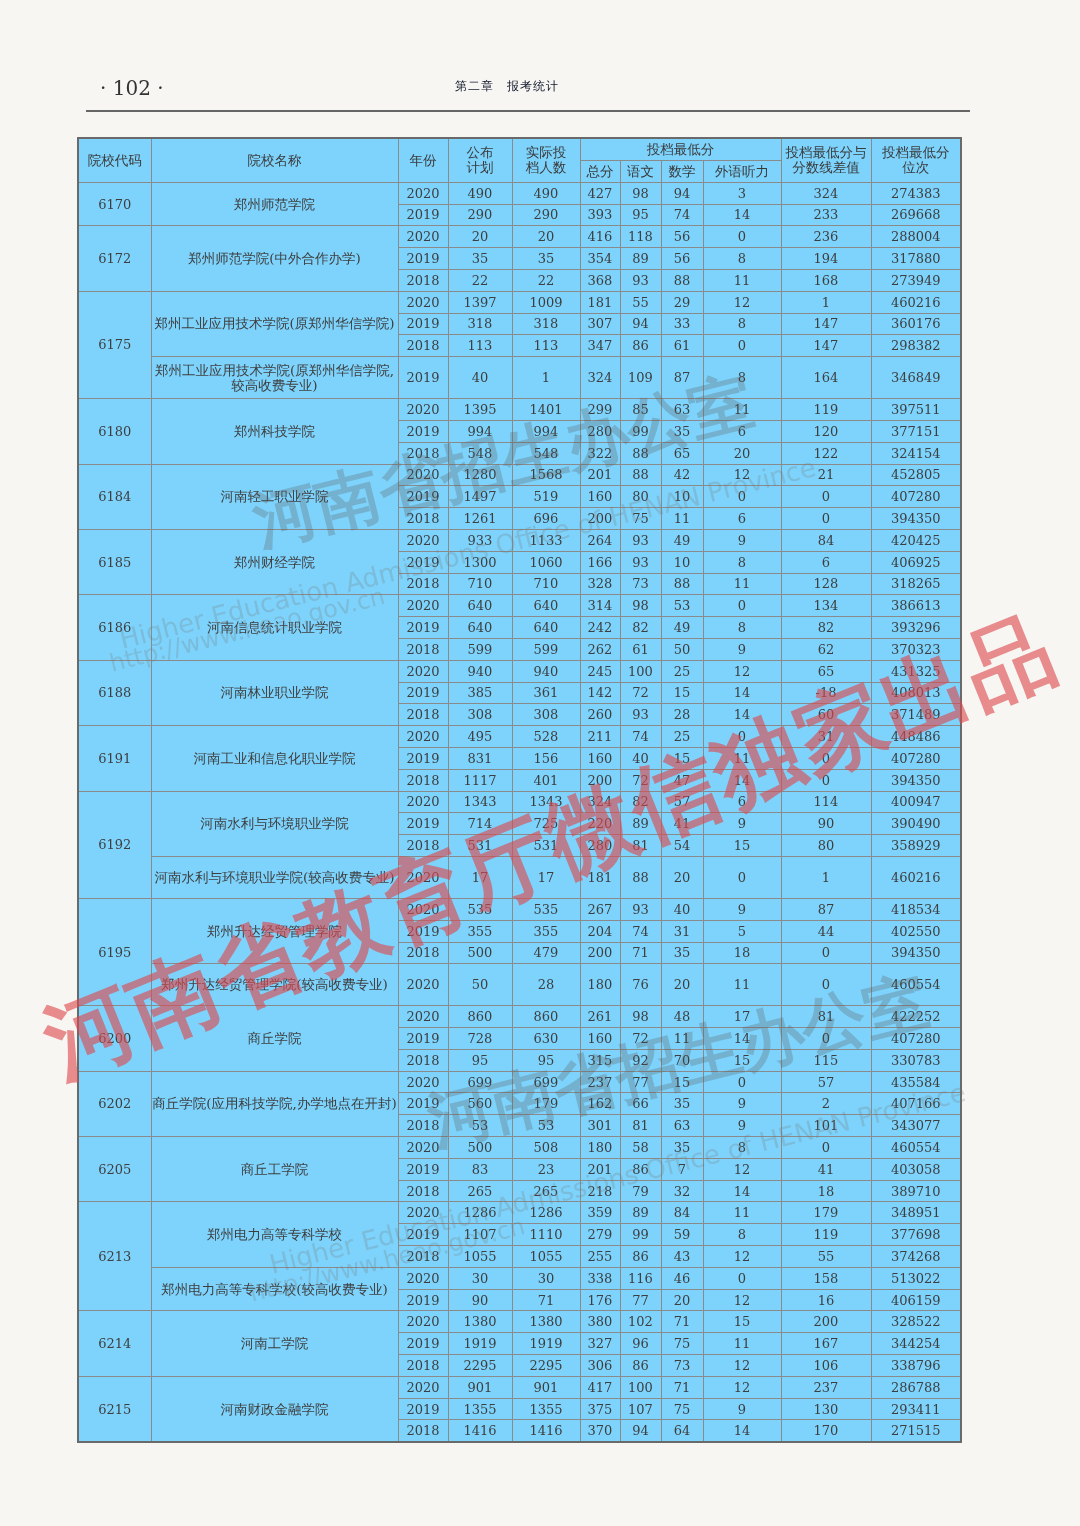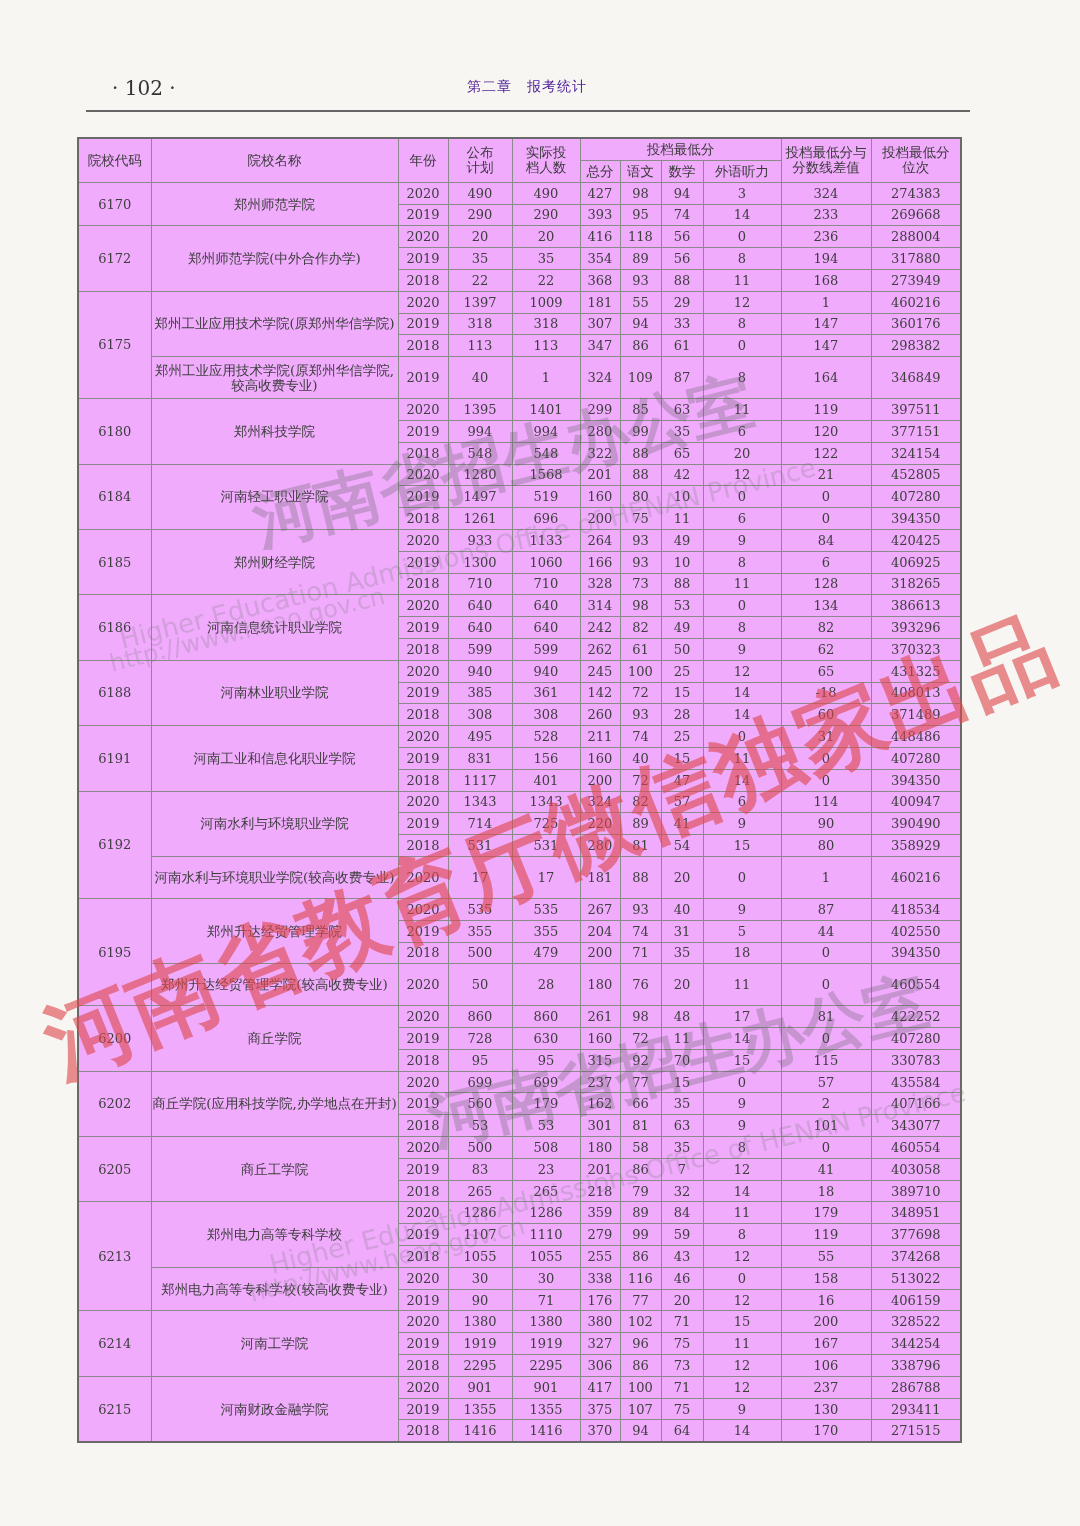--- a/index.html
+++ b/index.html
@@ -2,28 +2,28 @@
 <html><head>
 <meta charset="utf-8">
 <style>
   html, body { margin: 0; padding: 0; }
   body {
     width: 1080px; height: 1526px; background: #f7f6f3;
     position: relative; overflow: hidden;
     font-family: "DejaVu Serif", "Liberation Serif", serif;
     color: #3a3a3a;
   }
-  .page-header { position: absolute; left: 112px; top: 72px; width: 870px; height: 36px; }
+  .page-header { position: absolute; left: 100px; top: 72px; width: 870px; height: 36px; }
   .page-num { position: absolute; left: 0; top: 4px; font-size: 20px; color: #333; }
-  .chapter { position: absolute; left: 355px; top: 6px; font-size: 14px; color: #4c1d95; letter-spacing: 1px; }
+  .chapter { position: absolute; left: 355px; top: 6px; font-size: 12px; color: #0f172a; letter-spacing: 1px; }
   .header-rule { position: absolute; left: 86px; top: 110px; width: 884px; height: 2px; background: #666; }
   table.data {
     position: absolute; left: 77px; top: 137px; width: 883px;
     border-collapse: collapse; table-layout: fixed;
-    font-size: 13px; color: #3e3e3e; background: #f0abfc;
+    font-size: 13px; color: #3e3e3e; background: #7dd3fc;
     border: 2px solid #6a6a6a;
   }
   table.data td, table.data th {
     border: 1px solid #8a8a8a; text-align: center; padding: 0; font-weight: normal;
     height: 20.8px; line-height: 15px;
   }
   table.data th { font-size: 13.5px; color: #3a3a3a; }
   td.name { text-align: left; padding-left: 10px; padding-right: 8px; font-size: 13.5px; }
   td.code { font-size: 13px; }
   .wm-red {

